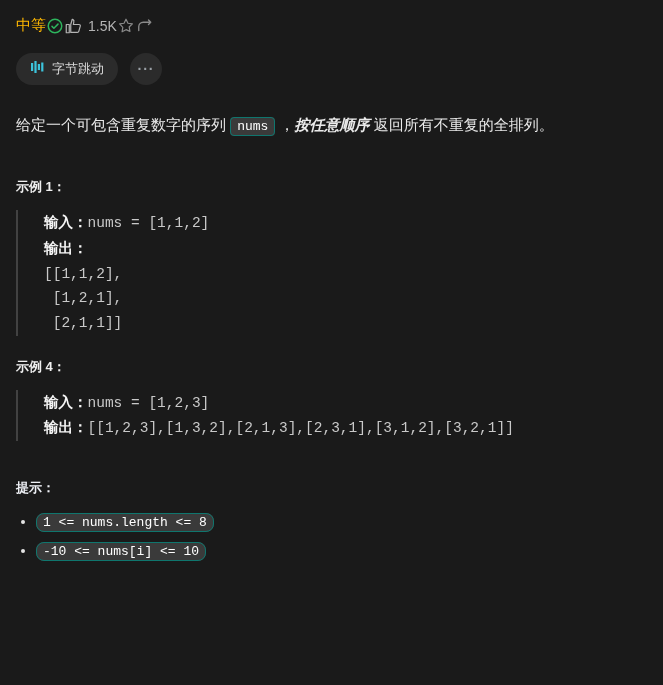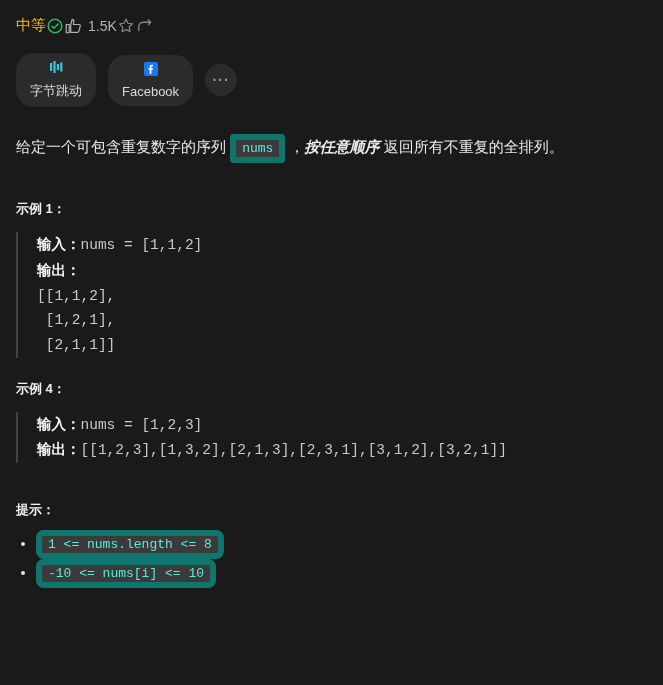--- a/index.html
+++ b/index.html
@@ -12,41 +12,41 @@
     padding: 16px;
   }
   .header { display: flex; align-items: center; margin-bottom: 18px; }
   .difficulty { color: #ffb800; font-size: 15px; }
   .solved-icon svg { display: block; }
   .stat { display: flex; align-items: center; gap: 6px; color: #b4b4b4; cursor: pointer; }
   .stat svg, .icon-btn svg { display: block; }
   .icon-btn { color: #8a8a8a; cursor: pointer; }
   .tags { display: flex; align-items: center; gap: 12px; margin-bottom: 26px; }
   .tag {
-    display: flex; align-items: center; gap: 8px;
+    display: flex; align-items: flex-start; gap: 8px;
     background: #2b2b2b; color: #d9d9d9;
     padding: 7px 14px; border-radius: 18px;
-    font-size: 13px; cursor: pointer; flex-direction: column;
+    font-size: 13px; cursor: pointer;
   }
   .tag .tlogo { display: flex; align-items: center; }
   .more-btn {
     width: 32px; height: 32px; border-radius: 50%;
     background: #2b2b2b; display: flex; align-items: center; justify-content: center;
     color: #9aa0a6; cursor: pointer; font-weight: bold; letter-spacing: 1px;
   }
   .desc { line-height: 1.8; font-size: 15px; color: #eaeaea; margin-bottom: 40px; }
   .code-inline {
     font-family: Consolas, "Courier New", monospace;
-    background: #3a3a3a; color: #5eead4;
+    background: #3a3a3a; color: #ffffff;
     padding: 1px 6px; border-radius: 4px; font-size: 13px;
-    border: 6px solid #0f766e;
+    border: 1px solid #0f766e;
   }
   .bold-it { font-style: italic; font-weight: 700; }
   .section-h { font-weight: 700; font-size: 13px; margin-bottom: 14px; color: #f0f0f0; }
-  .example { border-left: 2px solid #424242; padding-left: 19px; margin-bottom: 22px; }
+  .example { border-left: 2px solid #424242; padding-left: 26px; margin-bottom: 22px; }
   pre.example-body {
     font-family: Consolas, "Courier New", monospace;
     color: #c9c9c9; line-height: 1.7; font-size: 14.5px;
     white-space: pre-wrap;
   }
   pre .lbl { color: #f5f5f5; font-weight: 700; font-family: -apple-system, "Microsoft YaHei", sans-serif; }
   .hint-h { font-weight: 700; font-size: 13px; margin: 38px 0 16px; }
   ul.constraints { list-style: disc; padding-left: 20px; }
   ul.constraints li { margin-bottom: 12px; color: #e4e4e4; }
   ul.constraints li .code-inline { font-size: 13px; border-radius: 8px; }
@@ -87,29 +87,20 @@
     <span class="tlogo">
       <svg width="14" height="14" viewBox="0 0 14 14">
           <rect x="1" y="3" width="2.2" height="8" fill="#3cc4dc"></rect>
           <rect x="4.4" y="1" width="2.2" height="12" fill="#3cc4dc"></rect>
           <rect x="7.8" y="4" width="2.2" height="6" fill="#3cc4dc"></rect>
           <rect x="11.2" y="2.5" width="2.2" height="9" fill="#3cc4dc"></rect>
         </svg>
     </span>
     <span>字节跳动</span>
   </div>
-  <div class="tag">
-    <span class="tlogo">
-      <svg width="14" height="14" viewBox="0 0 14 14">
-          <rect width="14" height="14" rx="2" fill="#1877f2"></rect>
-          <path d="M9 4.2H8c-.4 0-.6.3-.6.7v1.3H9l-.2 1.6H7.4V12H5.7V7.8H4.5V6.2h1.2V4.8c0-1.2.8-2 2-2H9v1.4z" fill="#fff"></path>
-        </svg>
-    </span>
-    <span>Facebook</span>
-  </div>
   <div class="more-btn">
     <span>···</span>
   </div>
 </div>
 
 <p class="desc">
   <span>给定一个可包含重复数字的序列 </span><span class="code-inline">nums</span><span> ，</span><span class="bold-it">按任意顺序</span><span> 返回所有不重复的全排列。</span>
 </p>
 
 <div class="section-h">示例 1：</div>

